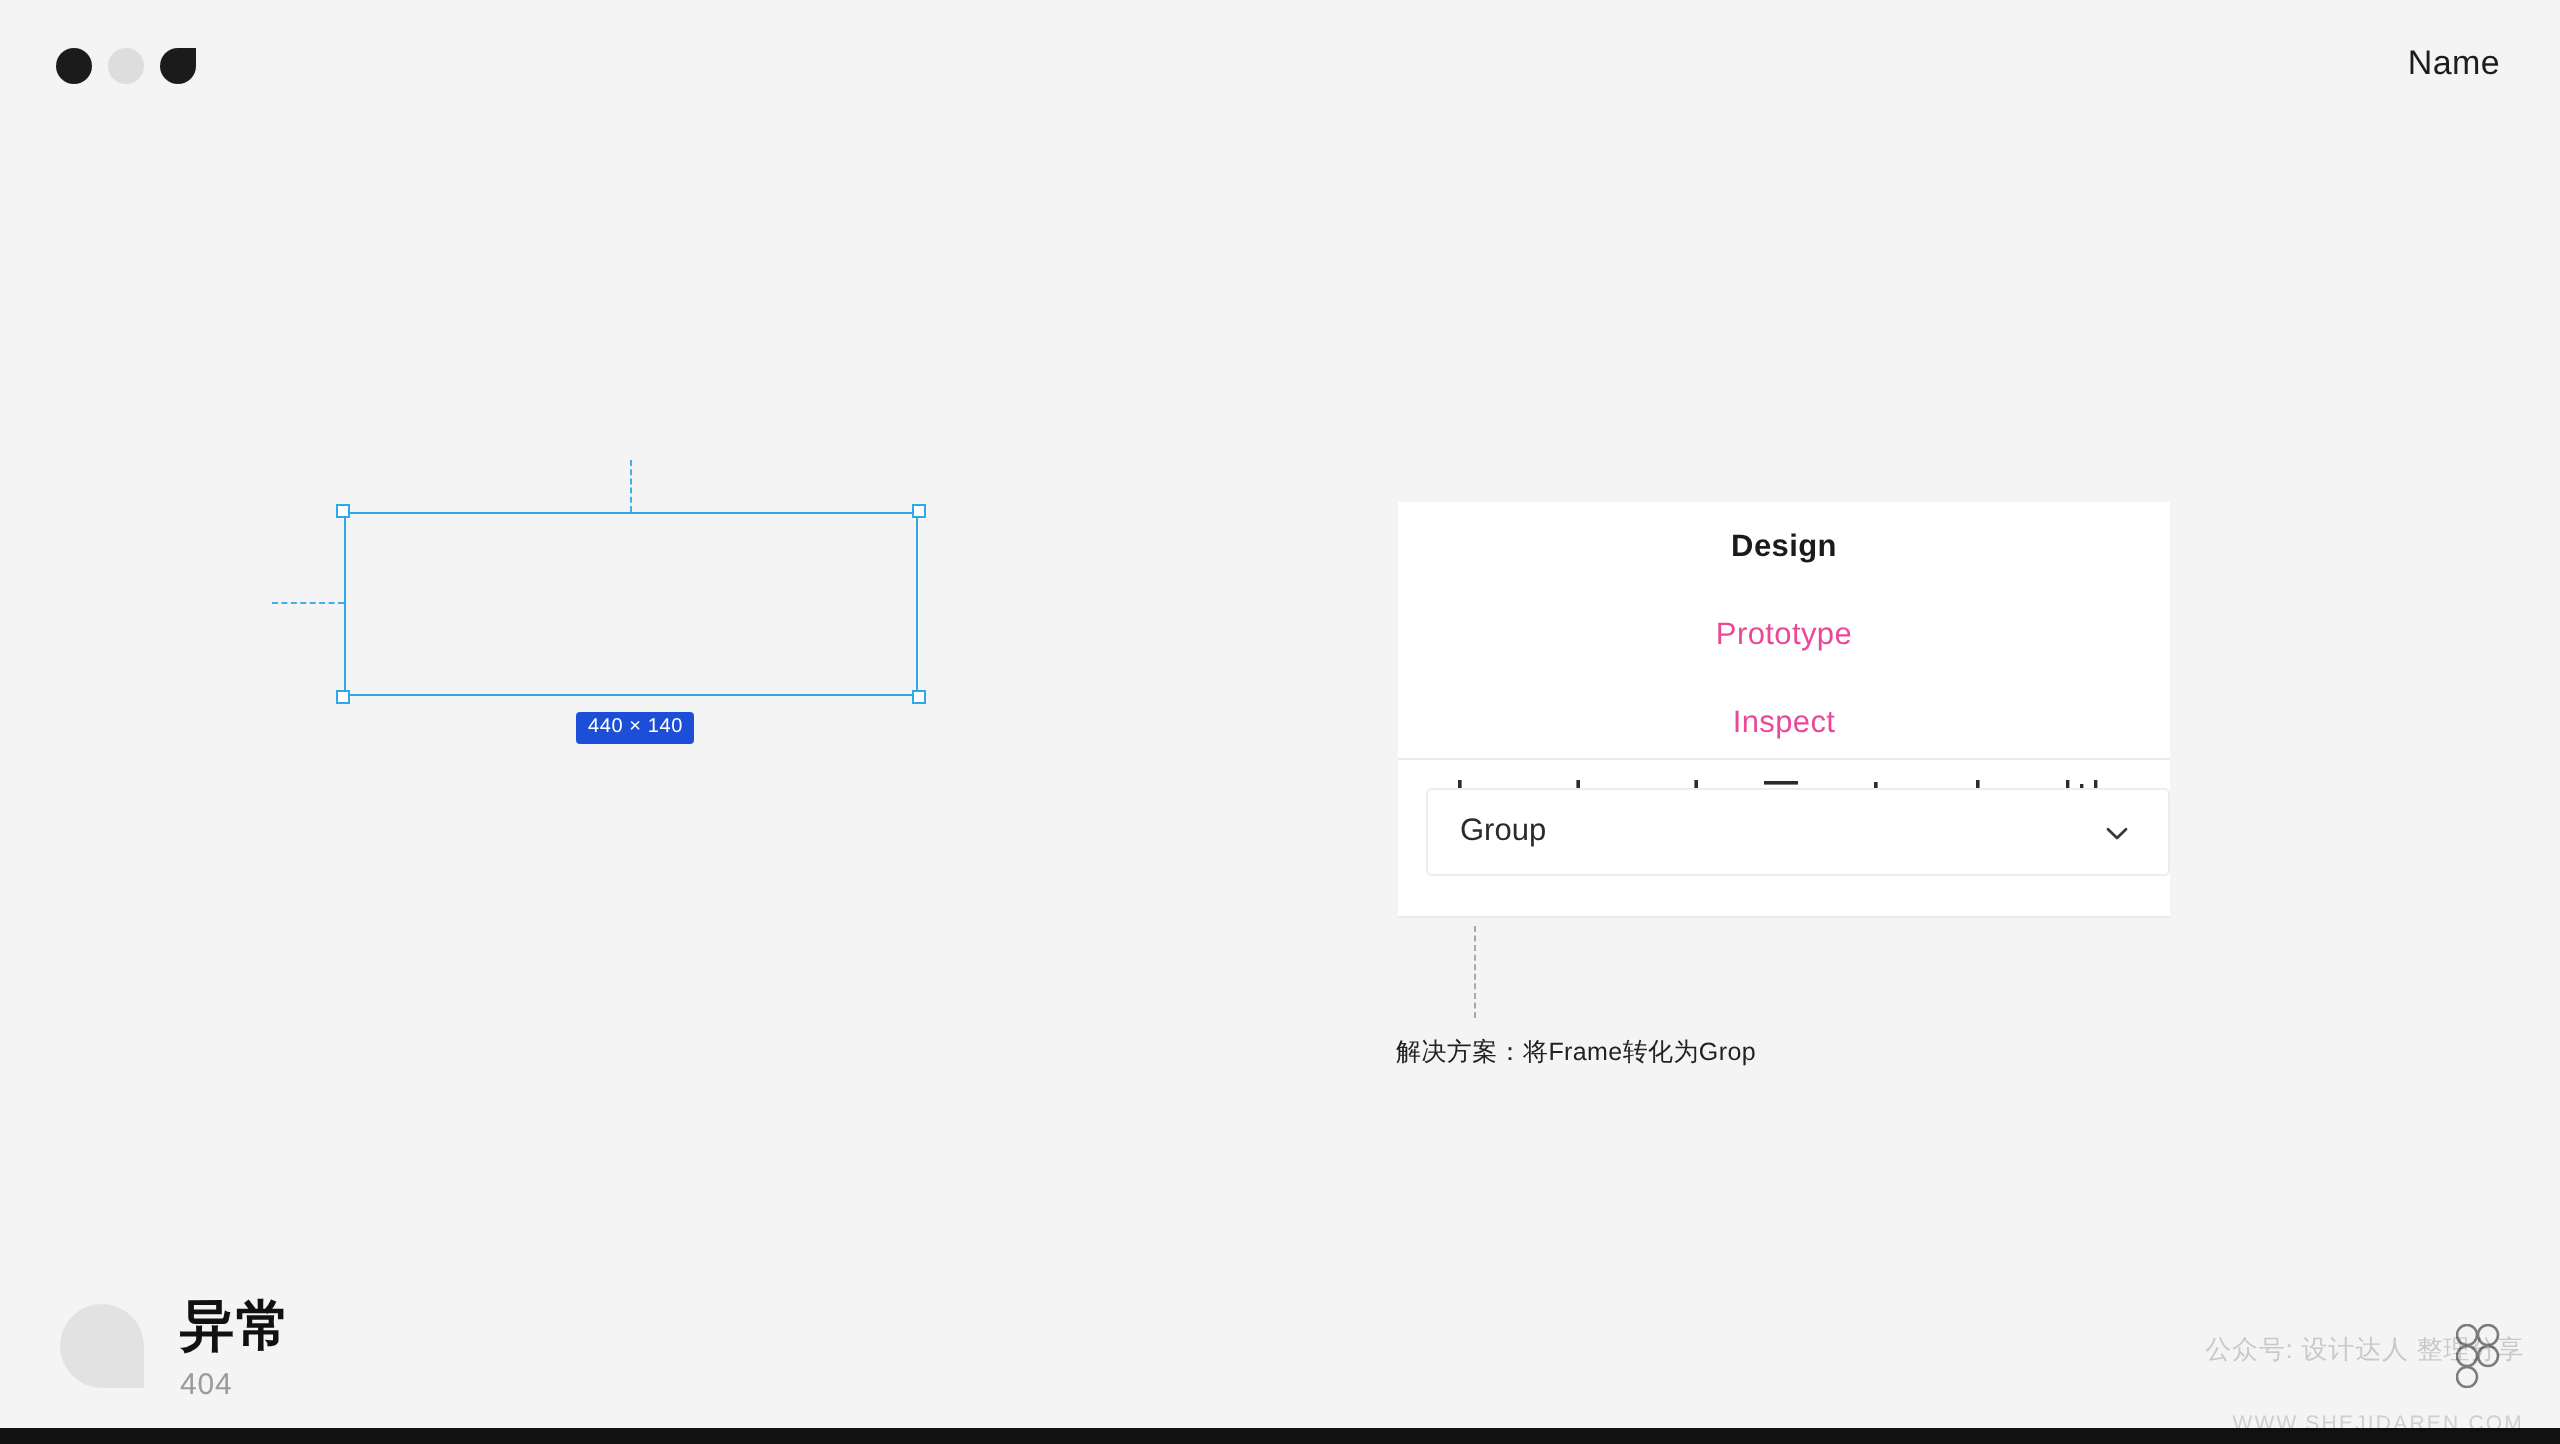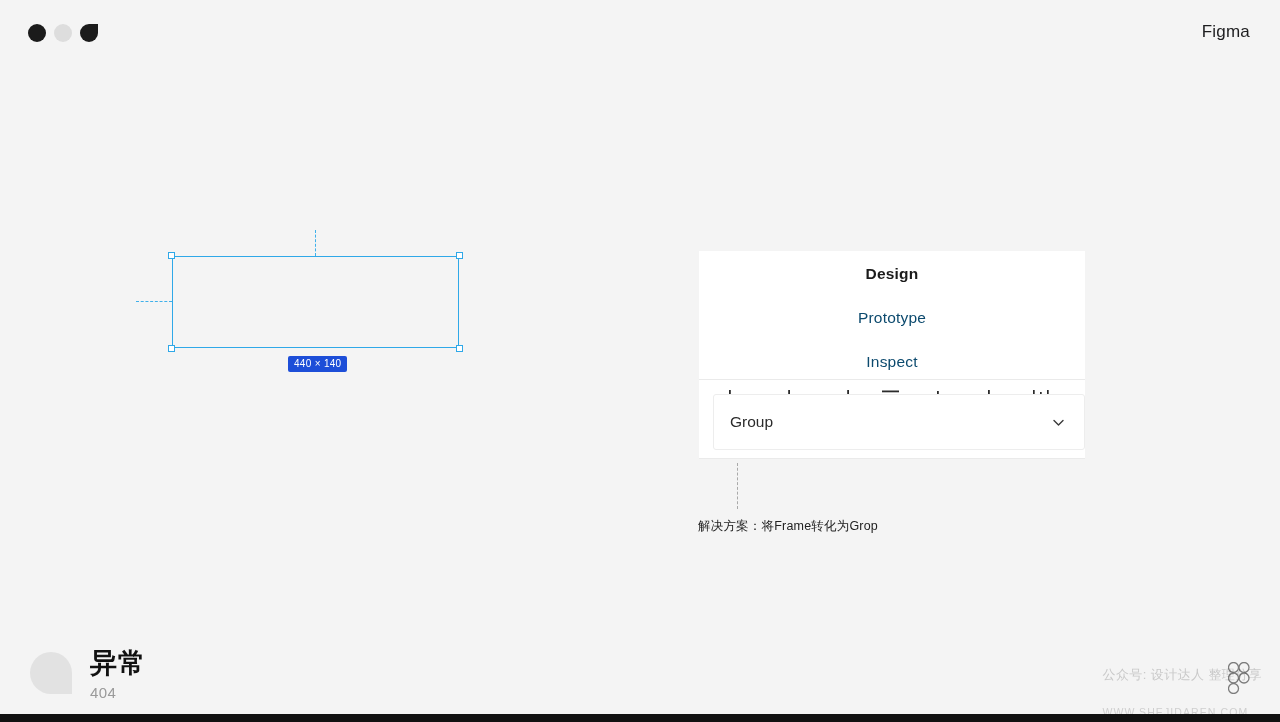--- a/index.html
+++ b/index.html
@@ -138,21 +138,21 @@
     width: 386px; height: 208px;
     background: #ffffff;
   }
   #panel-tabs {
     display: flex; align-items: center; gap: 26px;
     padding: 14px 22px 0 22px;
     flex-direction: column;
   }
   .tab { font-size: 15.5px; letter-spacing: .2px; }
   .tab.active   { color: #1b1b1b; font-weight: bold; }
-  .tab.inactive { color: #0c4a6e; }
+  .tab.inactive { color: #ec4899; }
 
   #align-row {
     display: flex; align-items: center;
     gap: 25px;
     padding: 14px 0 0 26px;
   }
   .align-btn {
     width: 26px; height: 26px;
     display: flex; align-items: center; justify-content: center;
   }
@@ -164,21 +164,21 @@
   #panel-divider {
     position: absolute;
     left: 0; top: 128px;
     width: 100%; height: 0;
     border-top: 1px solid #eaeaea;
   }
 
   #group-select {
     position: absolute;
     left: 14px; top: 143px;
-    width: 372px; height: 56px;
+    width: 372px; height: 44px;
     background: #ffffff;
     border: 1px solid #ededed;
     border-radius: 3px;
     display: flex; align-items: center;
     justify-content: space-between;
     padding: 0 18px 0 16px;
     gap: 48px;
   }
   #group-label { font-size: 15.5px; color: #2b2b2b; }
 
@@ -225,21 +225,21 @@
   #footer-code {
     margin-top: 3px;
     font-size: 15px;
     color: #9a9a9a; letter-spacing: .4px;
   }
 
   
   #watermark {
     position: absolute;
     right: 18px; top: 666px;
-    text-align: left;
+    text-align: right;
   }
   #wm-line1 {
     font-size: 13px;
     color: #c9c9c9;
     letter-spacing: .4px;
     white-space: nowrap;
   }
   #wm-line2 {
     margin-top: 22px;
     font-size: 10.5px;
@@ -257,21 +257,21 @@
 <body>
 
 <div id="canvas">
 
   <div id="topdots">
     <span class="dot dot-dark"></span>
     <span class="dot dot-light"></span>
     <span class="dot dot-notch"></span>
   </div>
 
-  <div id="brand">Figma</div>
+  <div id="brand">Name</div>
 
 
 
   <div id="guide-top"></div>
   <div id="guide-left"></div>
 
   <div id="selection">
     <span class="handle h-tl"></span>
     <span class="handle h-tr"></span>
     <span class="handle h-bl"></span>

